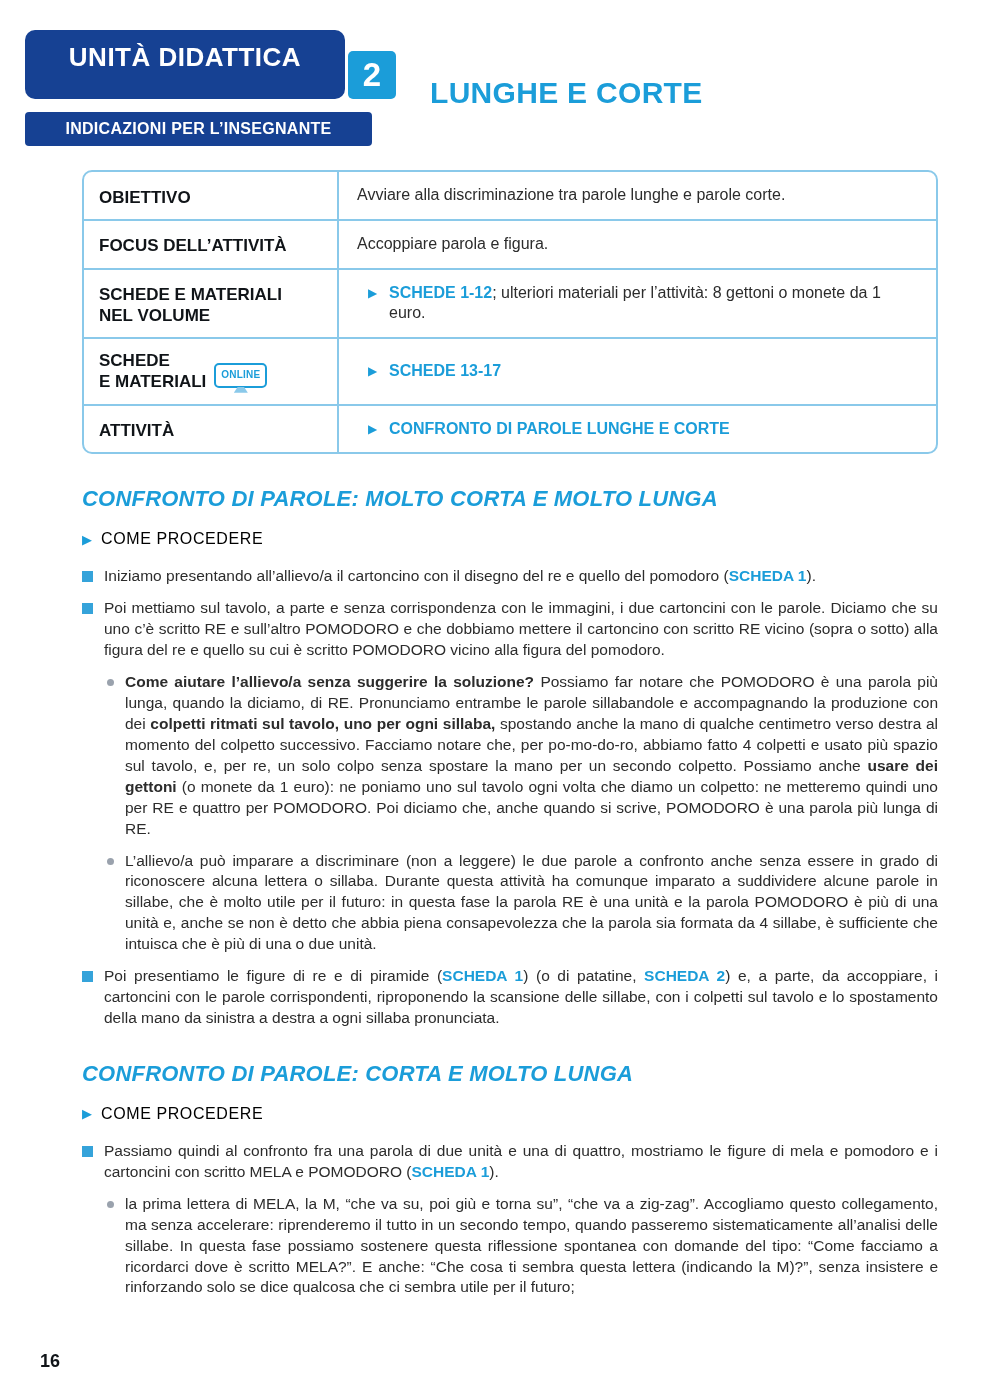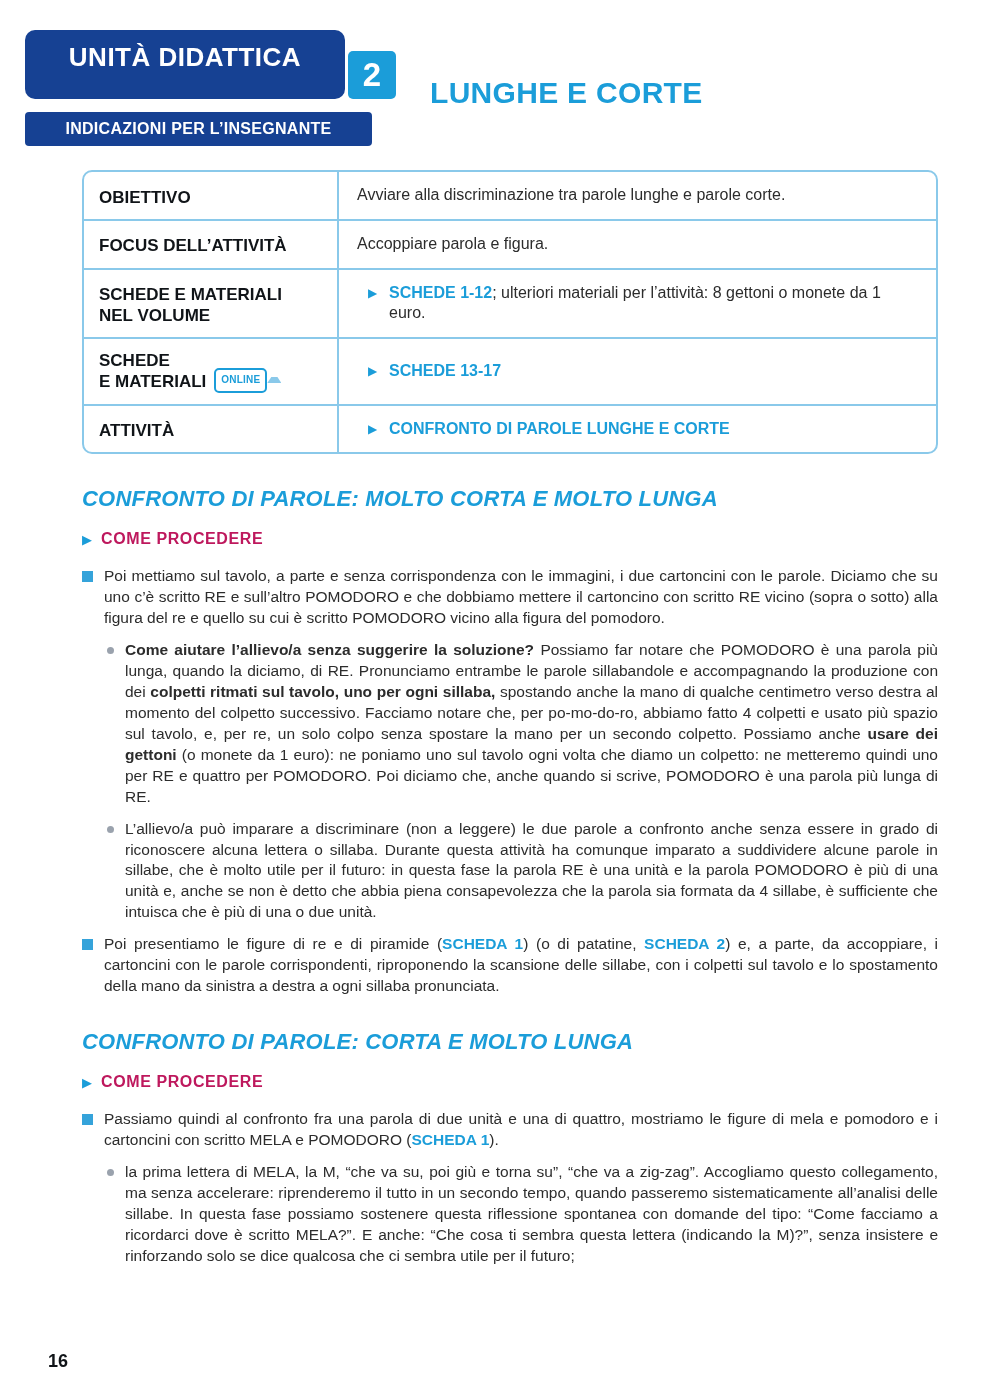--- a/index.html
+++ b/index.html
@@ -65,57 +65,57 @@
     flex:1;padding:11px 16px;
     display:flex;align-items:center;
     font-size:16px;line-height:1.3;
   }
   .content-text{margin:2px;}
   .content-text.with-arrow{padding-left:32px;text-indent:-21px;}
   .arrow{
     display:inline-block;width:21px;text-indent:0;
     color:var(--blue);font-size:12px;vertical-align:1px;
   }
-  .online-icon{display:inline-flex;flex-direction:row;align-items:center;flex:none;}
+  .online-icon{display:inline-flex;flex-direction:column;align-items:center;flex:none;}
   .online-screen{
     border:2px solid var(--blue);border-radius:5px;
     color:var(--blue);font-size:10px;font-weight:700;
     padding:4px 5px;letter-spacing:.2px;
   }
   .online-stand{
     width:14px;height:6px;margin-top:-1px;
     background:var(--ltblue);
     clip-path:polygon(28% 0,72% 0,100% 100%,0 100%);
   }
 
   
   .content{padding:0 62px 0 82px;}
   .section-heading{
     color:var(--blue);font-size:22px;font-weight:800;
     letter-spacing:.2px;margin:32px 0 18px;font-style:italic;
   }
   .procedure-heading{display:flex;align-items:center;gap:9px;margin:0 0 18px;}
   .procedure-heading .tri{color:var(--blue);font-size:13px;line-height:1;}
-  .procedure-label{color:#be185d;font-weight:700;font-size:16px;letter-spacing:.6px;}
+  .procedure-label{color:#000000;font-weight:400;font-size:16px;letter-spacing:.6px;}
 
   .item{display:flex;margin-bottom:11px;}
   .item.sub{margin-left:22px;}
   .sq-marker{width:11px;height:11px;background:#35a3da;margin:5px 11px 0 0;flex:none;}
   .dot-marker{width:7px;height:7px;border-radius:50%;background:#9aa2ad;margin:7px 11px 0 3px;flex:none;}
   .item-text{
     margin:0;text-align:justify;
     font-size:15.5px;line-height:1.35;color:var(--ink);
     hyphens:auto;
   }
   .seg-plain{font-weight:400;}
   .seg-bold{font-weight:700;}
   .seg-link{font-weight:700;color:var(--blue);cursor:pointer;}
 
   .page-number{
-    position:absolute;left:48px;bottom:28px;
+    position:absolute;left:40px;bottom:28px;
     font-weight:700;font-size:18px;color:#101418;
   }
 </style>
 </head>
 <body>
 
 <div class="page">
 
   <header class="page-header">
     <div class="header-left">
@@ -182,20 +182,24 @@
 
   <main class="content" id="content">
       <section class="content-section">
         <h2 class="section-heading">CONFRONTO DI PAROLE: MOLTO CORTA E MOLTO LUNGA</h2>
         <div class="procedure-heading">
           <span class="tri">▶</span>
           <span class="procedure-label">COME PROCEDERE</span>
         </div>
         <div class="item main">
           <span class="sq-marker"></span>
+          <p class="item-text"><span class="seg-plain">Iniziamo presentando all’allievo/a il cartoncino con il disegno del re e quello del pomodoro (</span><span class="seg-link">SCHEDA 1</span><span class="seg-plain">).</span></p>
+        </div>
+        <div class="item main">
+          <span class="sq-marker"></span>
           <p class="item-text"><span class="seg-plain">Poi mettiamo sul tavolo, a parte e senza corrispondenza con le immagini, i due cartoncini con le parole. Diciamo che su uno c’è scritto RE e sull’altro POMODORO e che dobbiamo mettere il cartoncino con scritto RE vicino (sopra o sotto) alla figura del re e quello su cui è scritto POMODORO vicino alla figura del pomodoro.</span></p>
         </div>
         <div class="item sub">
           <span class="dot-marker"></span>
           <p class="item-text"><span class="seg-bold">Come aiutare l’allievo/a senza suggerire la soluzione? </span><span class="seg-plain">Possiamo far notare che POMODORO è una parola più lunga, quando la diciamo, di RE. Pronunciamo entrambe le parole sillabandole e accompagnando la produzione con dei </span><span class="seg-bold">colpetti ritmati sul tavolo, uno per ogni sillaba,</span><span class="seg-plain"> spostando anche la mano di qualche centimetro verso destra al momento del colpetto successivo. Facciamo notare che, per po-mo-do-ro, abbiamo fatto 4 colpetti e usato più spazio sul tavolo, e, per re, un solo colpo senza spostare la mano per un secondo colpetto. Possiamo anche </span><span class="seg-bold">usare dei gettoni</span><span class="seg-plain"> (o monete da 1 euro): ne poniamo uno sul tavolo ogni volta che diamo un colpetto: ne metteremo quindi uno per RE e quattro per POMODORO. Poi diciamo che, anche quando si scrive, POMODORO è una parola più lunga di RE.</span></p>
         </div>
         <div class="item sub">
           <span class="dot-marker"></span>
           <p class="item-text"><span class="seg-plain">L’allievo/a può imparare a discriminare (non a leggere) le due parole a confronto anche senza essere in grado di riconoscere alcuna lettera o sillaba. Durante questa attività ha comunque imparato a suddividere alcune parole in sillabe, che è molto utile per il futuro: in questa fase la parola RE è una unità e la parola POMODORO è più di una unità e, anche se non è detto che abbia piena consapevolezza che la parola sia formata da 4 sillabe, è sufficiente che intuisca che è più di una o due unità.</span></p>
         </div>

